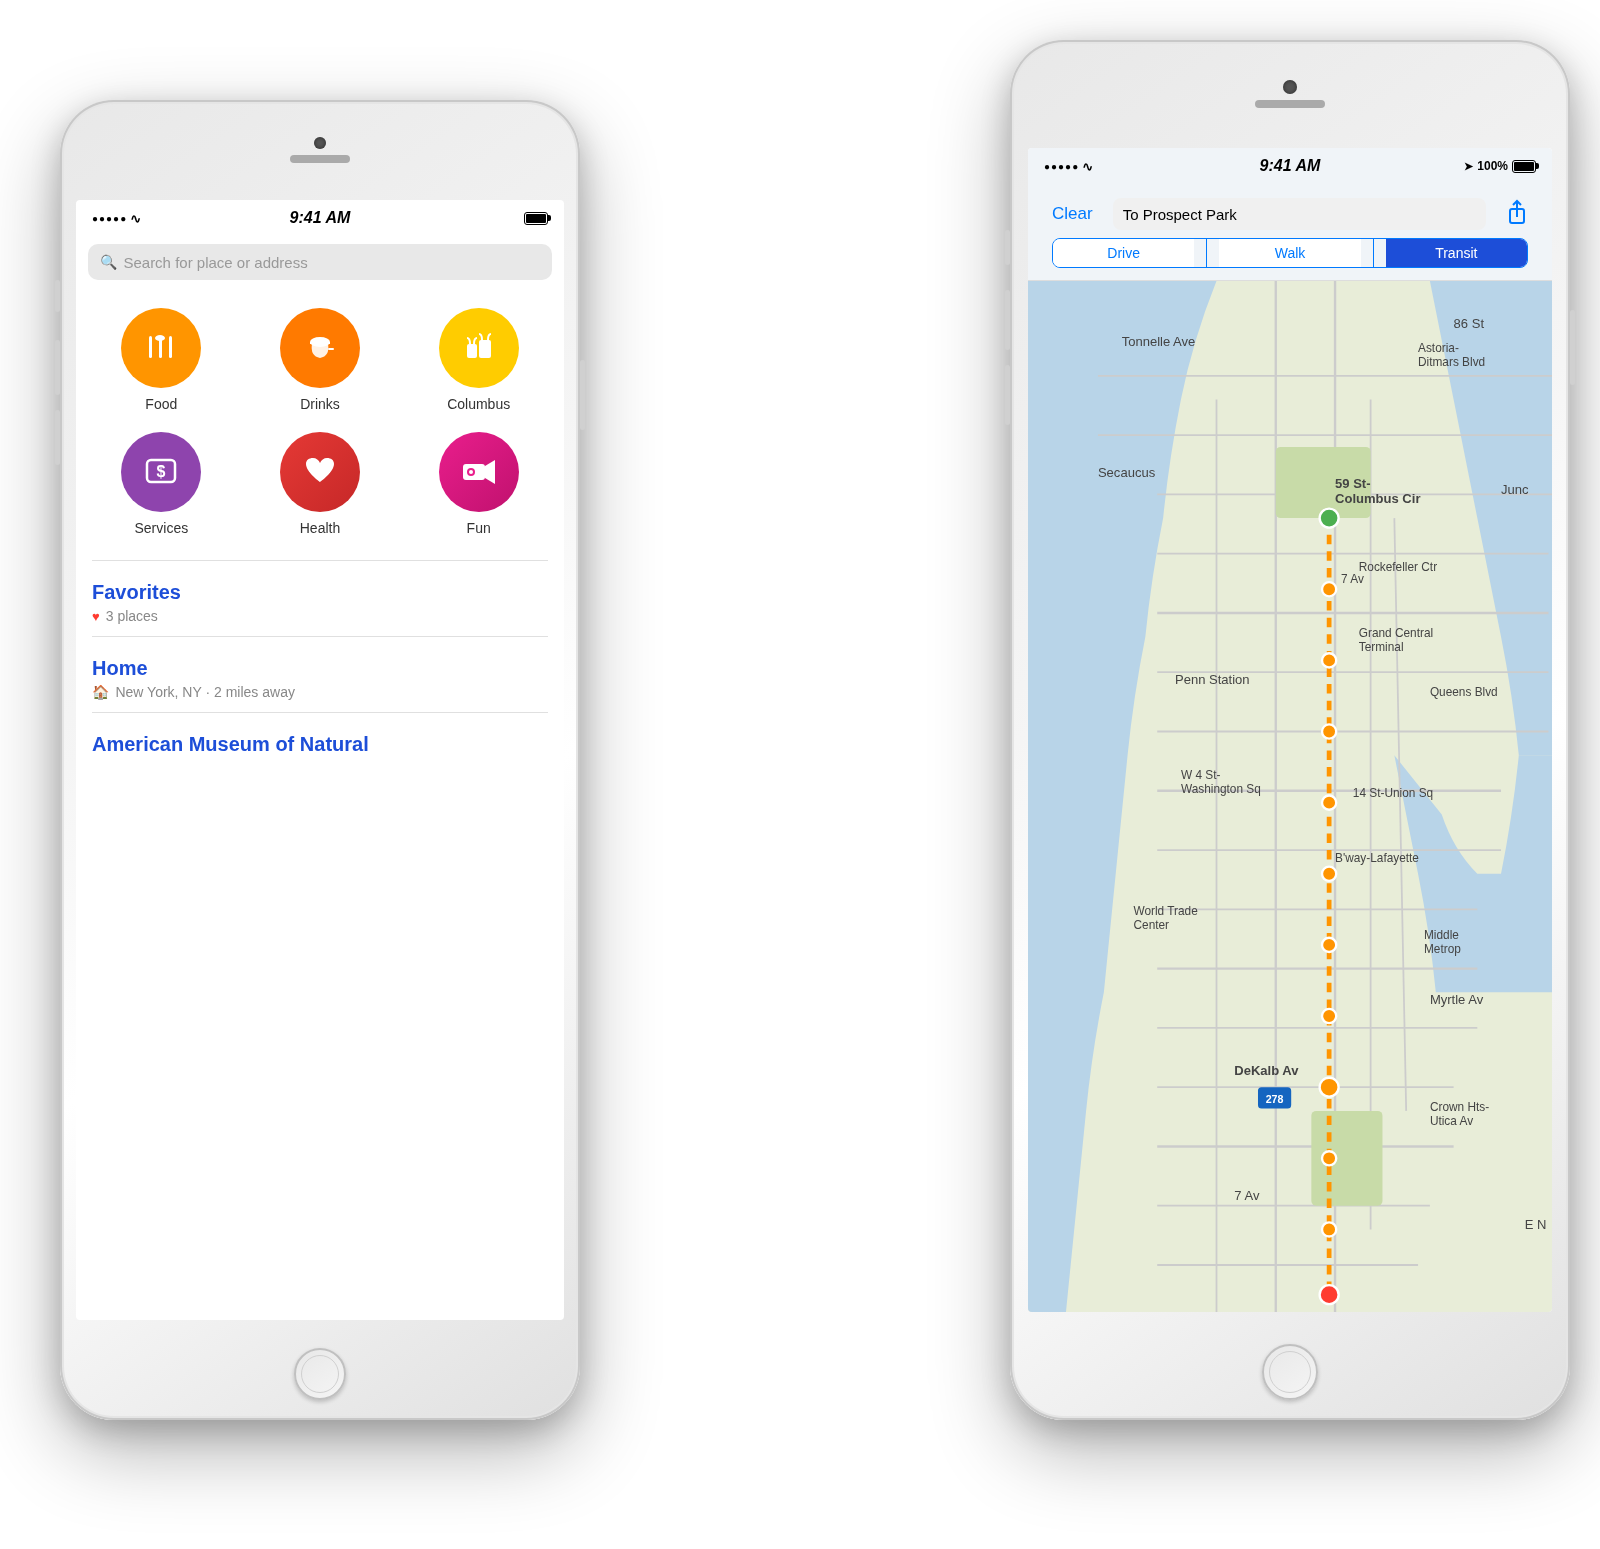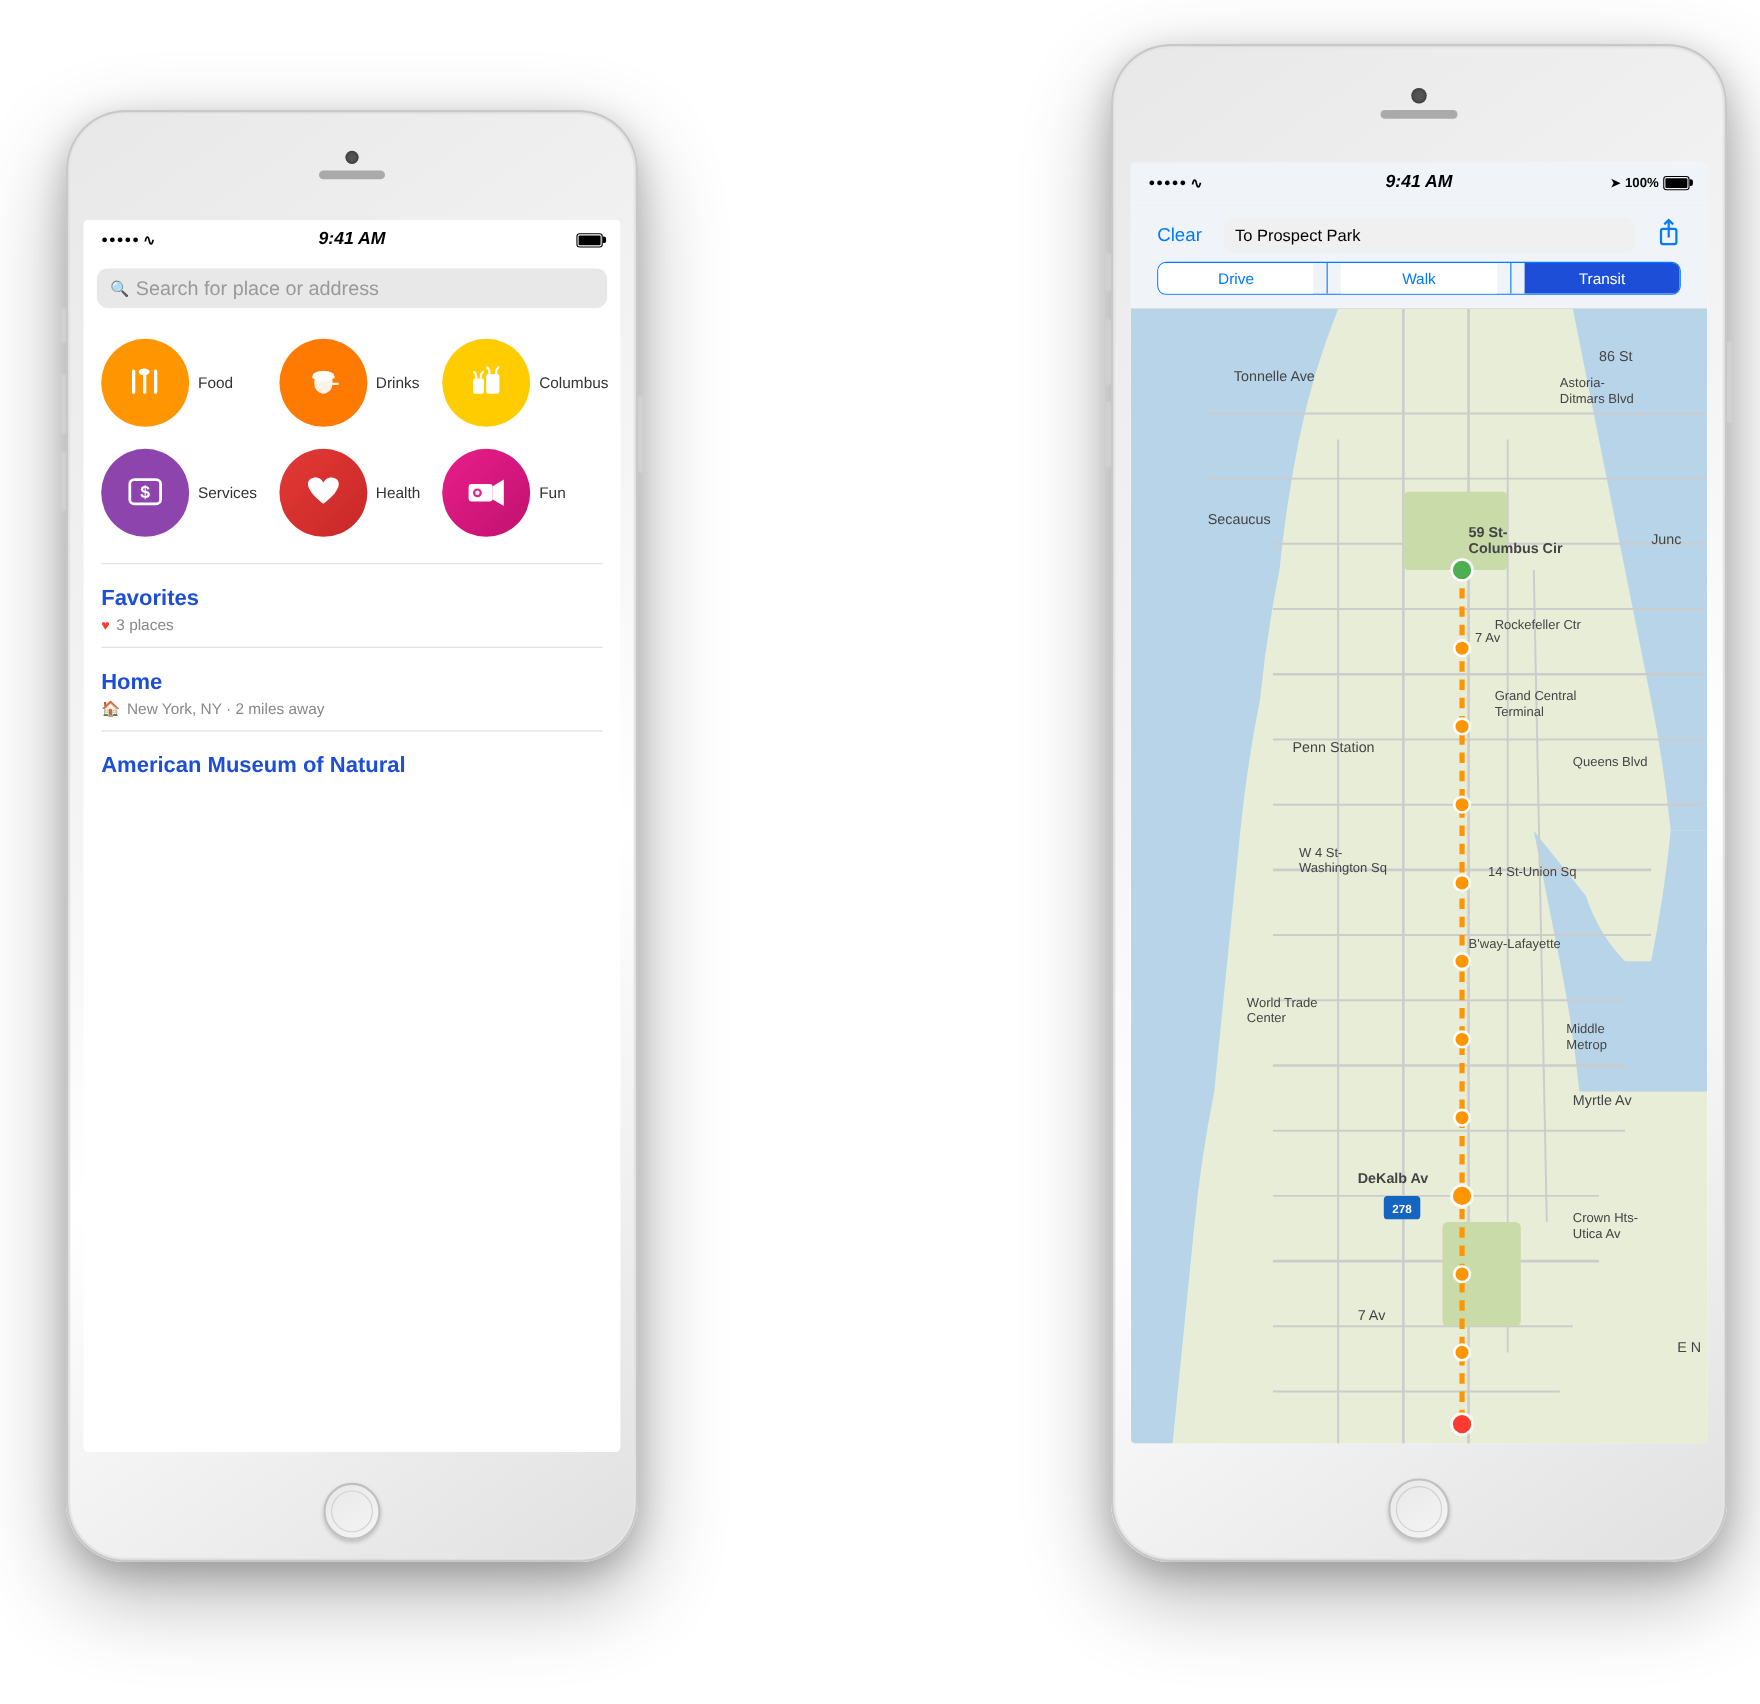--- a/index.html
+++ b/index.html
@@ -189,21 +189,21 @@
 
     .category-grid {
       display: grid;
       grid-template-columns: repeat(3, 1fr);
       gap: 20px;
       padding: 20px 16px;
     }
 
     .category-item {
       display: flex;
-      flex-direction: row;
+      flex-direction: column;
       align-items: center;
       gap: 8px;
     }
 
     .category-circle {
       width: 80px;
       height: 80px;
       border-radius: 50%;
       display: flex;
       align-items: center;
@@ -377,21 +377,21 @@
           <div class="battery-container">
             <div class="battery-box">
               <div class="battery-fill"></div>
             </div>
           </div>
         </div>
       </div>
 
       <div class="search-bar">
         <span class="search-icon">🔍</span>
-        <span style="color:#999; font-size:18px;">Search for place or address</span>
+        <span style="color:#999; font-size:15px;">Search for place or address</span>
       </div>
 
       <div class="category-grid">
 
         <div class="category-item">
           <div class="category-circle" style="background: #ff9500;">
             <svg width="40" height="40" viewBox="0 0 40 40" fill="white">
               <rect x="8" y="8" width="3" height="22" rx="1.5"></rect>
               <rect x="18" y="8" width="3" height="22" rx="1.5"></rect>
               <rect x="28" y="8" width="3" height="22" rx="1.5"></rect>

